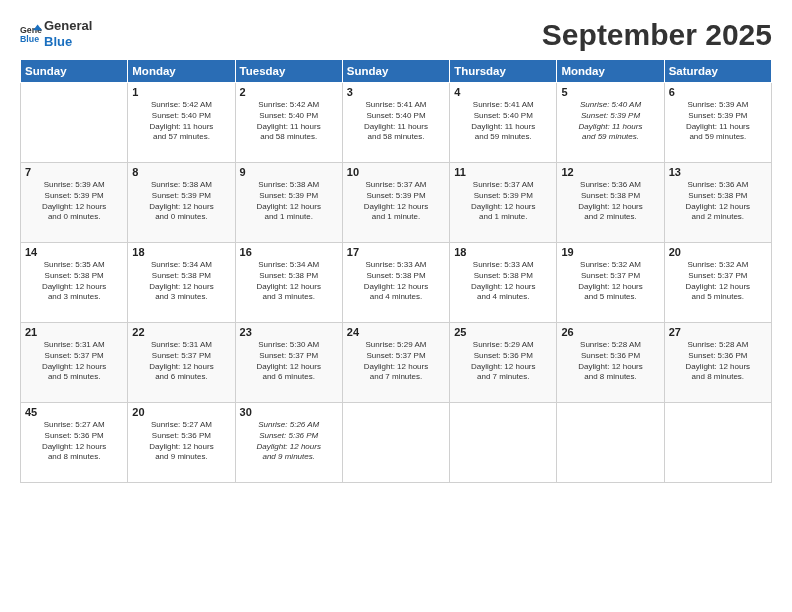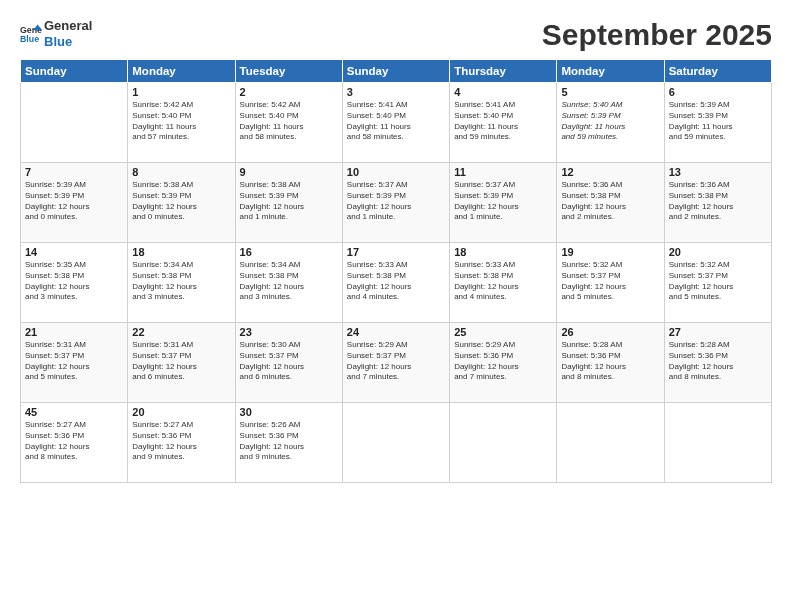--- a/index.html
+++ b/index.html
@@ -74,20 +74,21 @@
       font-size: 11px;
       font-weight: bold;
       color: #222;
       display: block;
       margin-bottom: 2px;
     }
     .cell-info {
       font-size: 8px;
       line-height: 1.35;
       color: #333;
+      text-align: center;
     }
     .empty-cell {
       background: #fff !important;
     }
   </style>
 </head>
 <body>
 
 <div class="page">
   <div class="header">
@@ -328,21 +329,21 @@
           </td>
           <td>
             <span class="day-num">20</span>
             <div class="cell-info" style="white-space: pre-line;">Sunrise: 5:27 AM
 Sunset: 5:36 PM
 Daylight: 12 hours
 and 9 minutes.</div>
           </td>
           <td>
             <span class="day-num">30</span>
-            <div class="cell-info" style="white-space: pre-line;">Sunrise: 5:26 AM
+            <div class="cell-info" style="white-space: pre-line; font-style: italic;">Sunrise: 5:26 AM
 Sunset: 5:36 PM
 Daylight: 12 hours
 and 9 minutes.</div>
           </td>
           <td class="empty-cell"></td>
           <td class="empty-cell"></td>
           <td class="empty-cell"></td>
           <td class="empty-cell"></td>
         </tr>
       </tbody>

